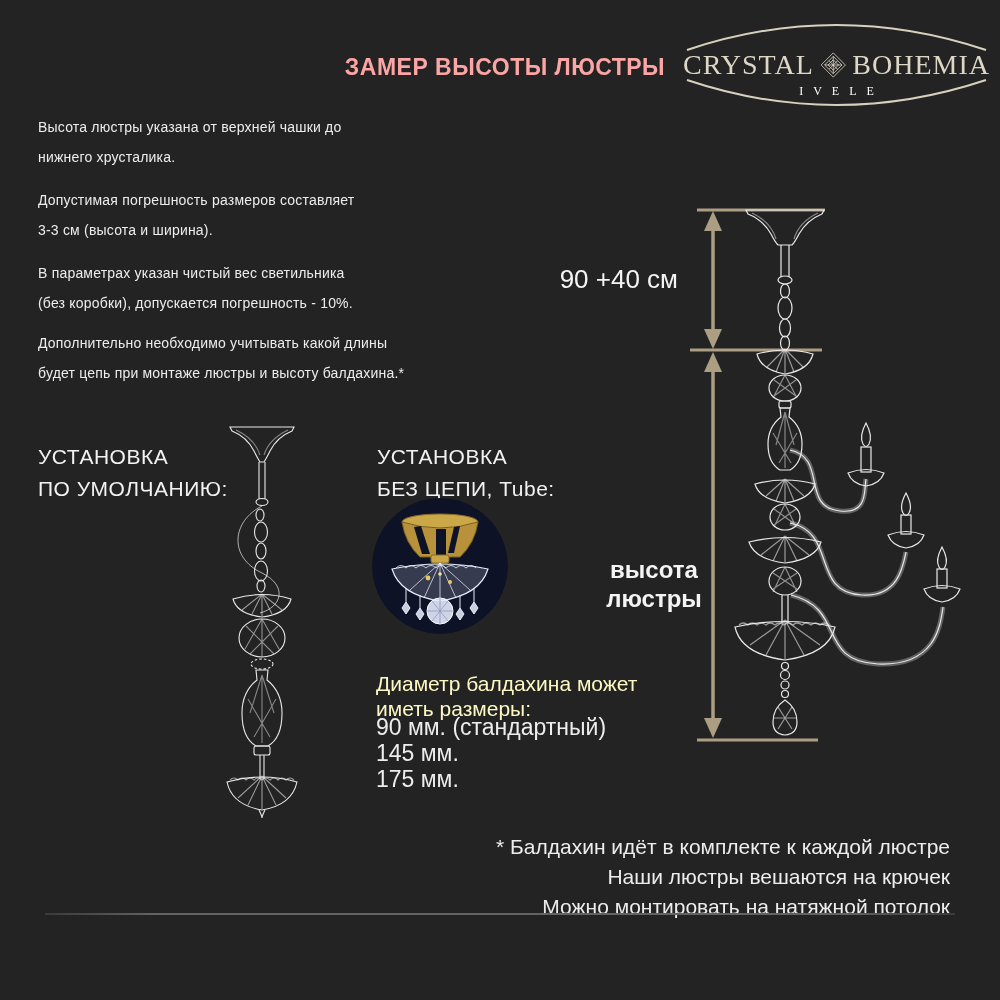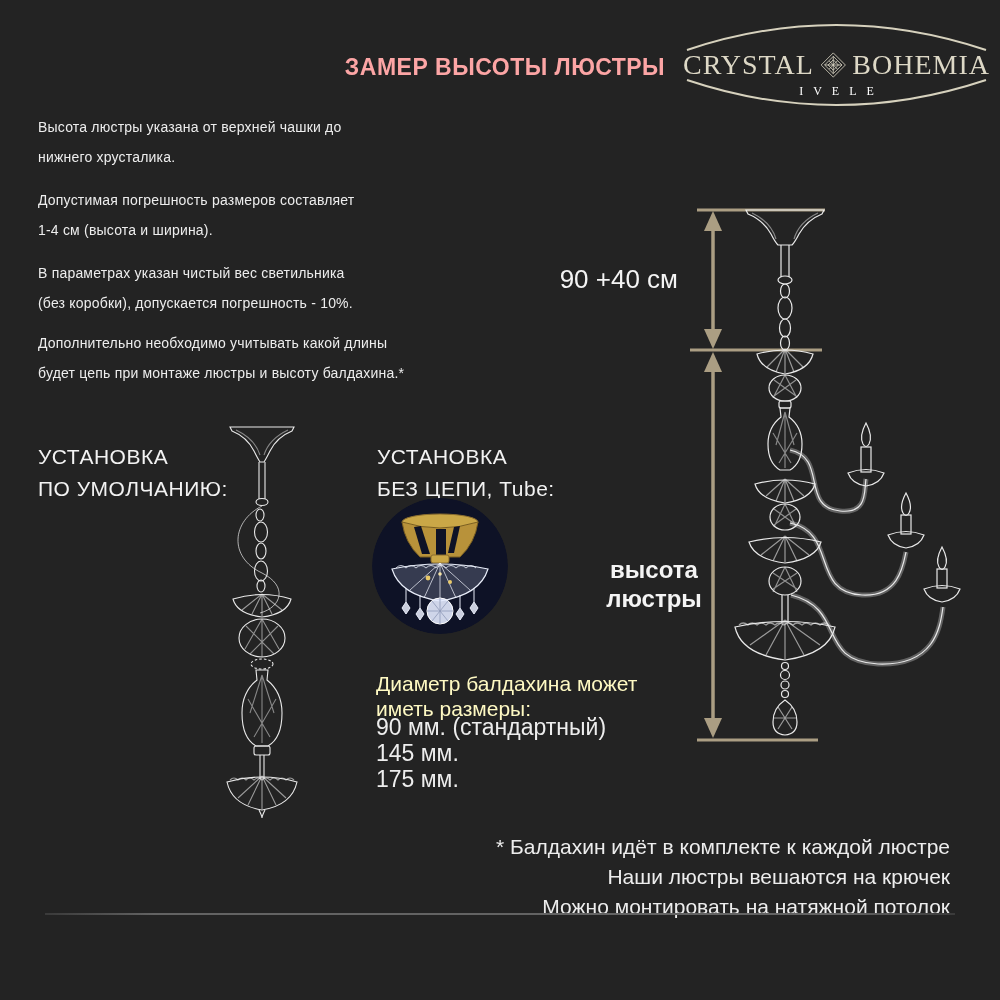--- a/index.html
+++ b/index.html
@@ -66,21 +66,21 @@
         </g>
       </svg>
       <span>BOHEMIA</span>
     </div>
     <div class="logo-sub">IVELE</div>
   </div>
 
   <div class="para pre p1">Высота люстры указана от верхней чашки до
 нижнего хрусталика.</div>
   <div class="para pre p2">Допустимая погрешность размеров составляет
-1-4 см (высота и ширина).</div>
+3-3 см (высота и ширина).</div>
   <div class="para pre p3">В параметрах указан чистый вес светильника
 (без коробки), допускается погрешность - 10%.</div>
   <div class="para pre p4">Дополнительно необходимо учитывать какой длины
 будет цепь при монтаже люстры и высоту балдахина.*</div>
 
   <div class="sec-h pre sec-left">УСТАНОВКА
 ПО УМОЛЧАНИЮ:</div>
   <div class="sec-h pre sec-mid">УСТАНОВКА
 БЕЗ ЦЕПИ, Tube:</div>
 

